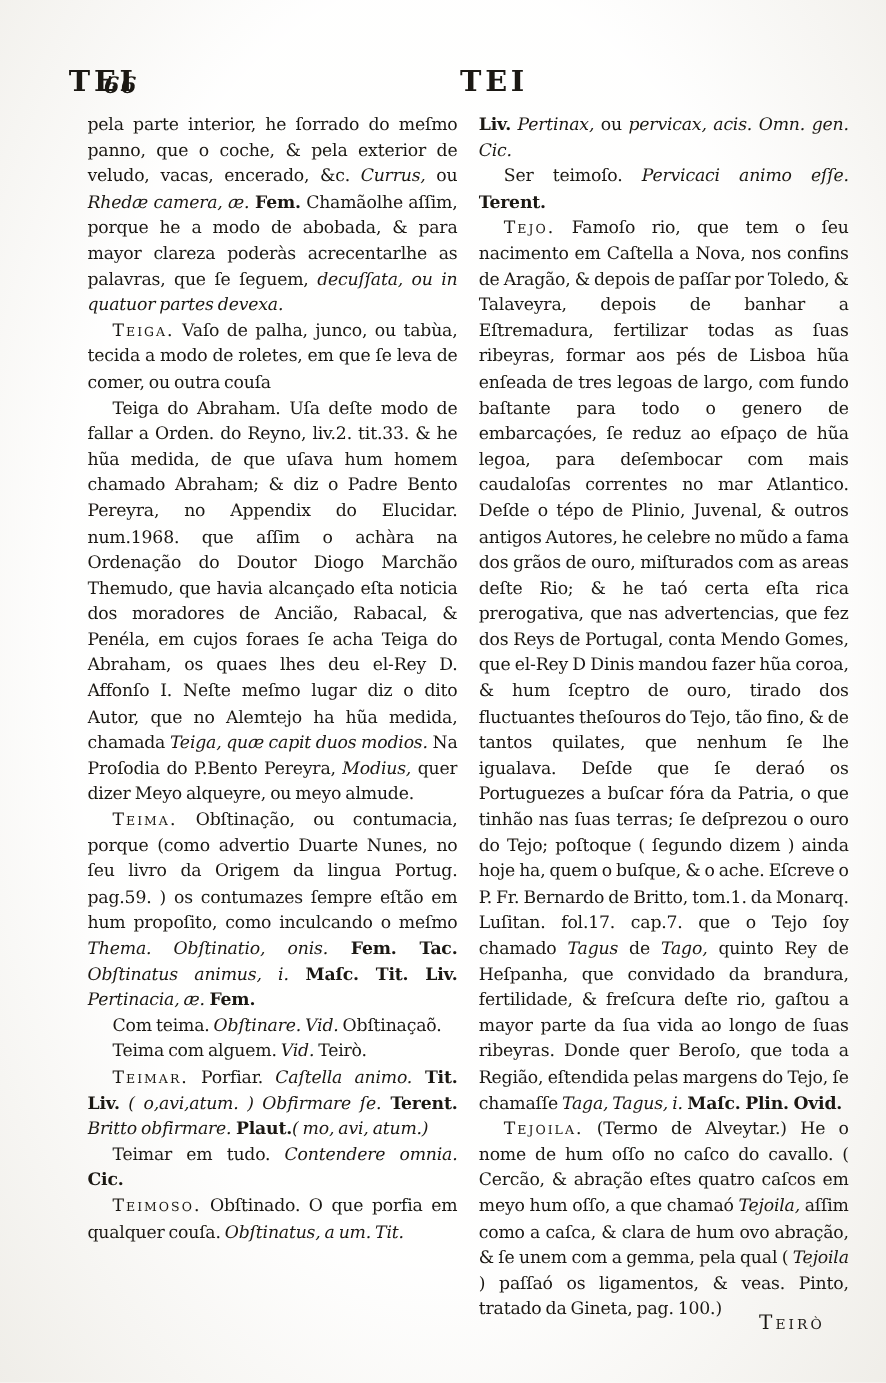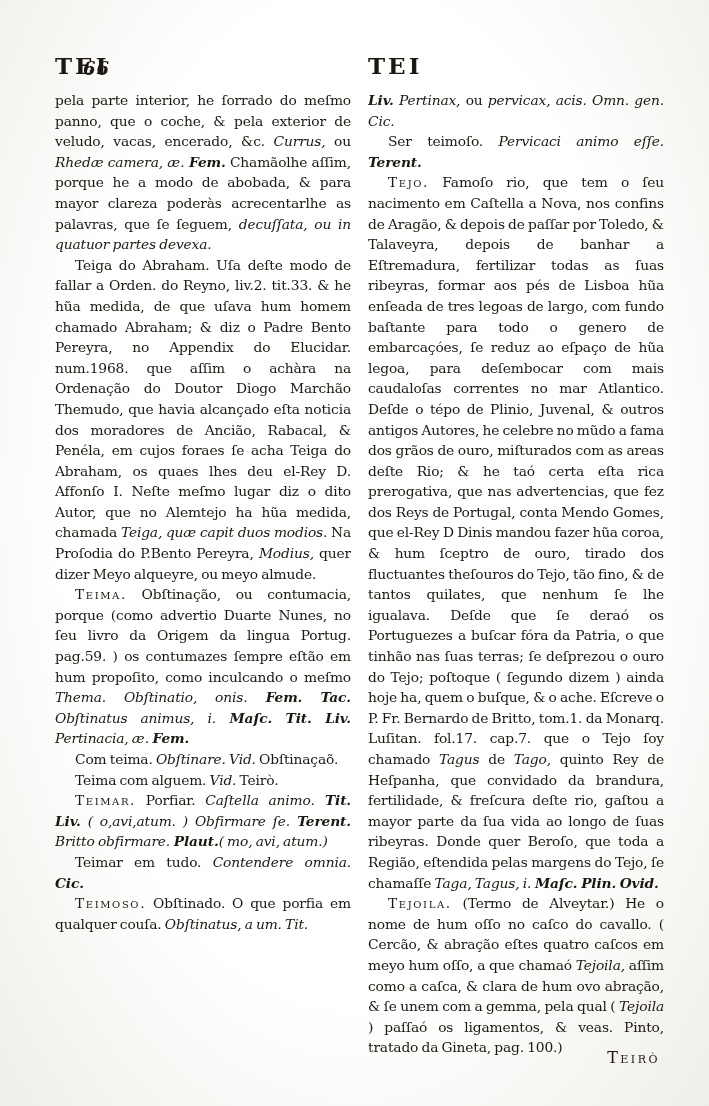--- a/index.html
+++ b/index.html
@@ -24,37 +24,37 @@
     margin-left: 28px;
   }
   .running-head {
     position: absolute; top: 52px;
     font-size: 23px; font-weight: 700;
     letter-spacing: 3px; text-align: left;
   }
   .running-head.left  { left: 55px;  width: 296px; }
   .running-head.right { left: 368px; width: 296px; }
   .columns {
-    position: absolute; top: 90px; left: 55px;
+    position: absolute; top: 90px; left: 70px;
     display: flex; gap: 17px; justify-content: flex-end;
   }
   .col {
     width: 296px; height: 975px;
     overflow: hidden;
     text-align: justify;
     font-size: 13.8px;
     line-height: 20.6px;
     letter-spacing: -0.15px;
     word-spacing: -1px;
   }
   .col p { margin: 0; padding: 0; }
   .col p.indent { text-indent: 20px; }
   .run-r  { font-style: normal; }
   .run-i  { font-style: italic; }
-  .run-b  { font-style: italic; font-weight: 700; }
+  .run-b  { font-weight: 700; }
   .run-sc { font-variant: small-caps; letter-spacing: 1.6px; }
   .catchword {
     position: absolute; top: 1048px; left: 364px; width: 296px;
     text-align: right;
     font-variant: small-caps;
     font-size: 16px; letter-spacing: 2.5px;
     padding-right: 4px;
   }
 </style>
 </head>
@@ -64,20 +64,21 @@
 
   <span class="page-number">66</span>
 
   <div class="running-head left">TEI</div>
 
   <div class="running-head right">TEI</div>
 
   <div class="columns">
     <div class="col" id="col-left">
         <p class=""><span class="run-r">pela parte interior, he ſorrado do meſmo panno, que o coche, &amp; pela exterior de veludo, vacas, encerado, &amp;c. </span><span class="run-i">Currus,</span><span class="run-r"> ou </span><span class="run-i">Rhedæ camera, æ.</span><span class="run-b"> Fem.</span><span class="run-r"> Chamãolhe aſſim, porque he a modo de abobada, &amp; para mayor clareza poderàs acrecentarlhe as palavras, que ſe ſeguem, </span><span class="run-i">decuſſata, ou in quatuor partes devexa.</span></p>
+        <p class="indent"><span class="run-sc">Teiga.</span><span class="run-r"> Vaſo de palha, junco, ou tabùa, tecida a modo de roletes, em que ſe leva de comer, ou outra couſa</span></p>
         <p class="indent"><span class="run-r">Teiga do Abraham. Uſa deſte modo de fallar a Orden. do Reyno, liv.2. tit.33. &amp; he hũa medida, de que uſava hum homem chamado Abraham; &amp; diz o Padre Bento Pereyra, no Appendix do Elucidar. num.1968. que aſſim o achàra na Ordenação do Doutor Diogo Marchão Themudo, que havia alcançado eſta noticia dos moradores de Ancião, Rabacal, &amp; Penéla, em cujos foraes ſe acha Teiga do Abraham, os quaes lhes deu el-Rey D. Affonſo I. Neſte meſmo lugar diz o dito Autor, que no Alemtejo ha hũa medida, chamada </span><span class="run-i">Teiga, quæ capit duos modios.</span><span class="run-r"> Na Proſodia do P.Bento Pereyra, </span><span class="run-i">Modius,</span><span class="run-r"> quer dizer Meyo alqueyre, ou meyo almude.</span></p>
         <p class="indent"><span class="run-sc">Teima.</span><span class="run-r"> Obſtinação, ou contumacia, porque (como advertio Duarte Nunes, no ſeu livro da Origem da lingua Portug. pag.59. ) os contumazes ſempre eſtão em hum propoſito, como inculcando o meſmo </span><span class="run-i">Thema. Obſtinatio, onis.</span><span class="run-b"> Fem. Tac.</span><span class="run-i"> Obſtinatus animus, i.</span><span class="run-b"> Maſc. Tit. Liv.</span><span class="run-i"> Pertinacia, æ.</span><span class="run-b"> Fem.</span></p>
         <p class="indent"><span class="run-r">Com teima. </span><span class="run-i">Obſtinare. Vid.</span><span class="run-r"> Obſtinaçaõ.</span></p>
         <p class="indent"><span class="run-r">Teima com alguem. </span><span class="run-i">Vid.</span><span class="run-r"> Teirò.</span></p>
         <p class="indent"><span class="run-sc">Teimar.</span><span class="run-r"> Porfiar. </span><span class="run-i">Caſtella animo.</span><span class="run-b"> Tit. Liv.</span><span class="run-i"> ( o,avi,atum. ) Obfirmare ſe.</span><span class="run-b"> Terent.</span><span class="run-i"> Britto obfirmare.</span><span class="run-b"> Plaut.</span><span class="run-i">( mo, avi, atum.)</span></p>
         <p class="indent"><span class="run-r">Teimar em tudo. </span><span class="run-i">Contendere omnia.</span><span class="run-b"> Cic.</span></p>
         <p class="indent"><span class="run-sc">Teimoso.</span><span class="run-r"> Obſtinado. O que porfia em qualquer couſa. </span><span class="run-i">Obſtinatus, a um. Tit.</span></p>
       </div>
     <div class="col" id="col-right">
         <p class=""><span class="run-b">Liv.</span><span class="run-i"> Pertinax,</span><span class="run-r"> ou </span><span class="run-i">pervicax, acis. Omn. gen. Cic.</span></p>

